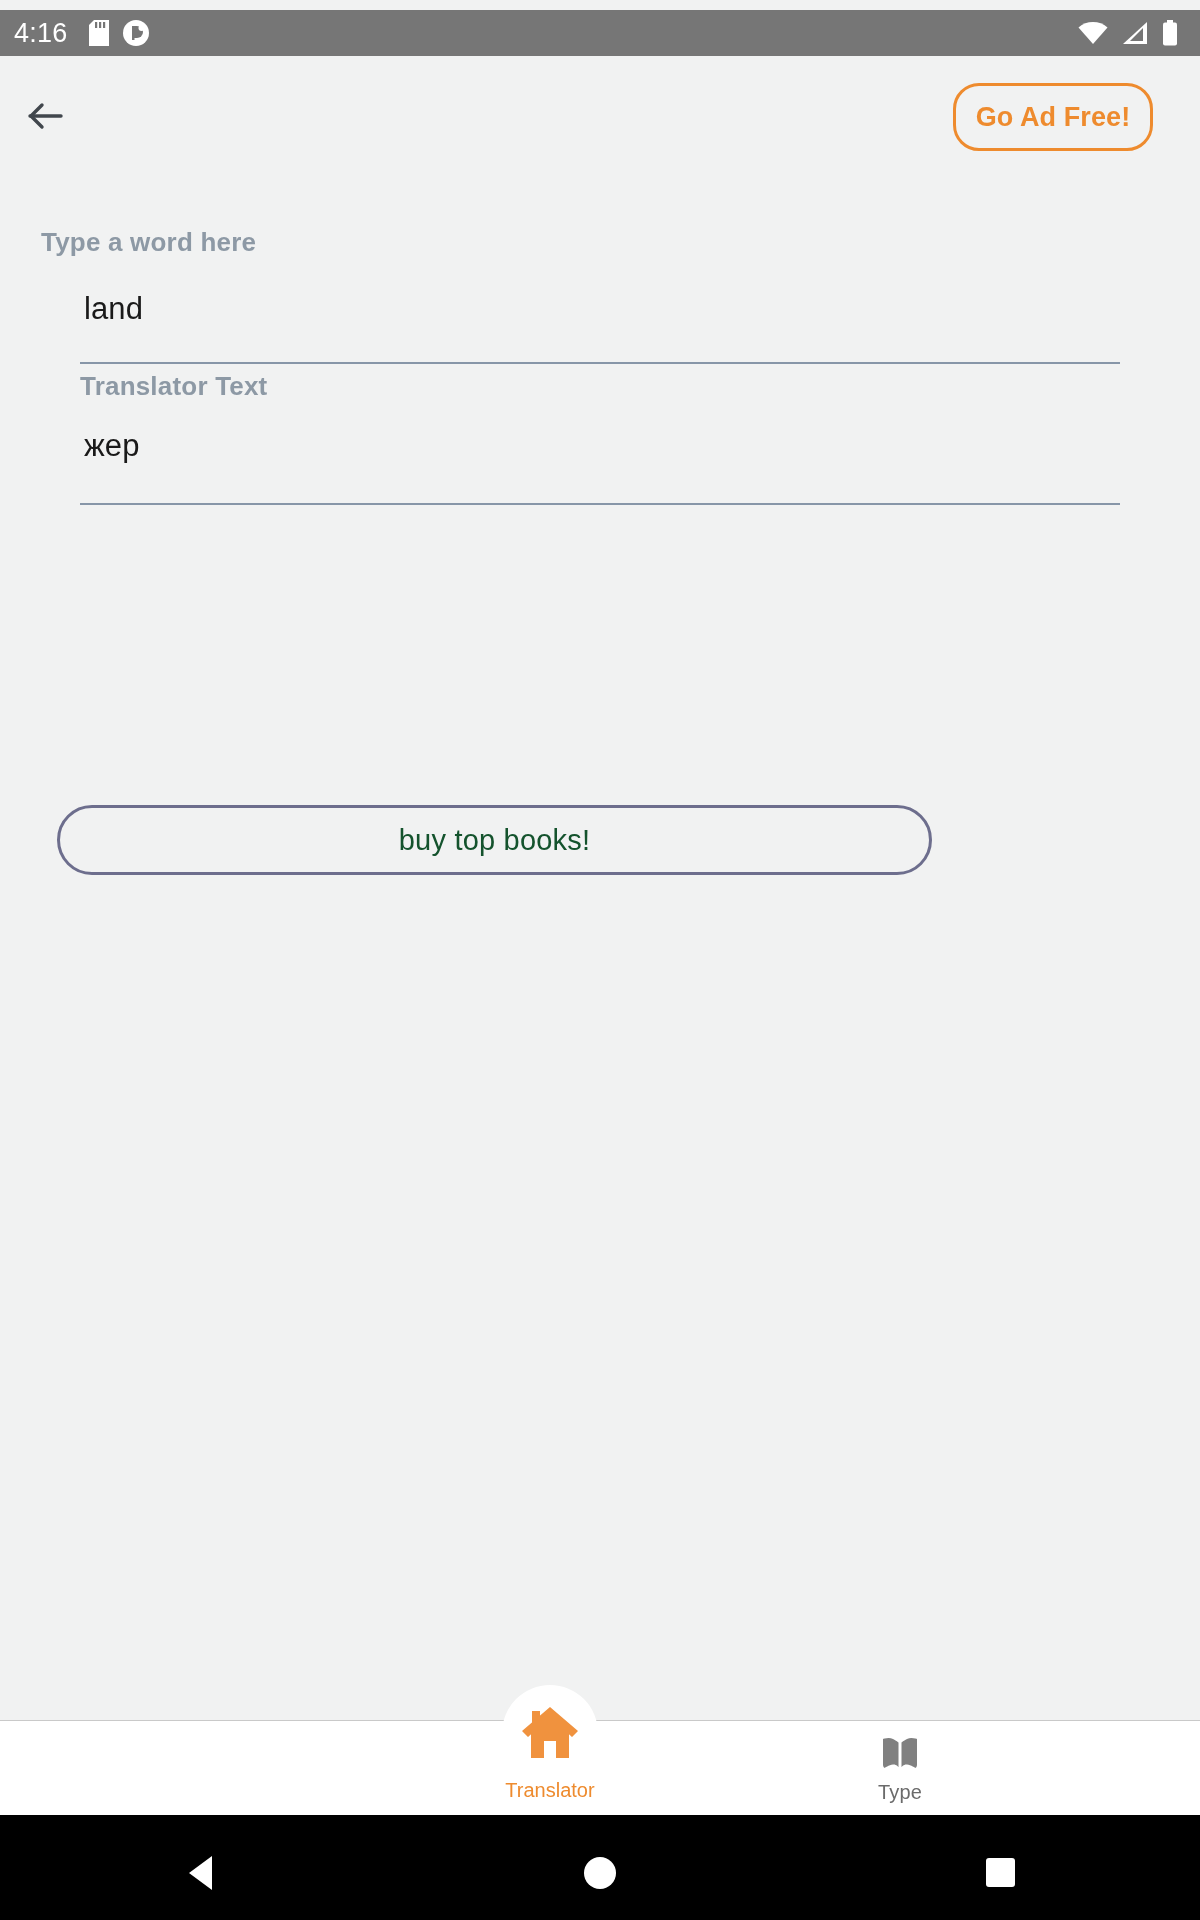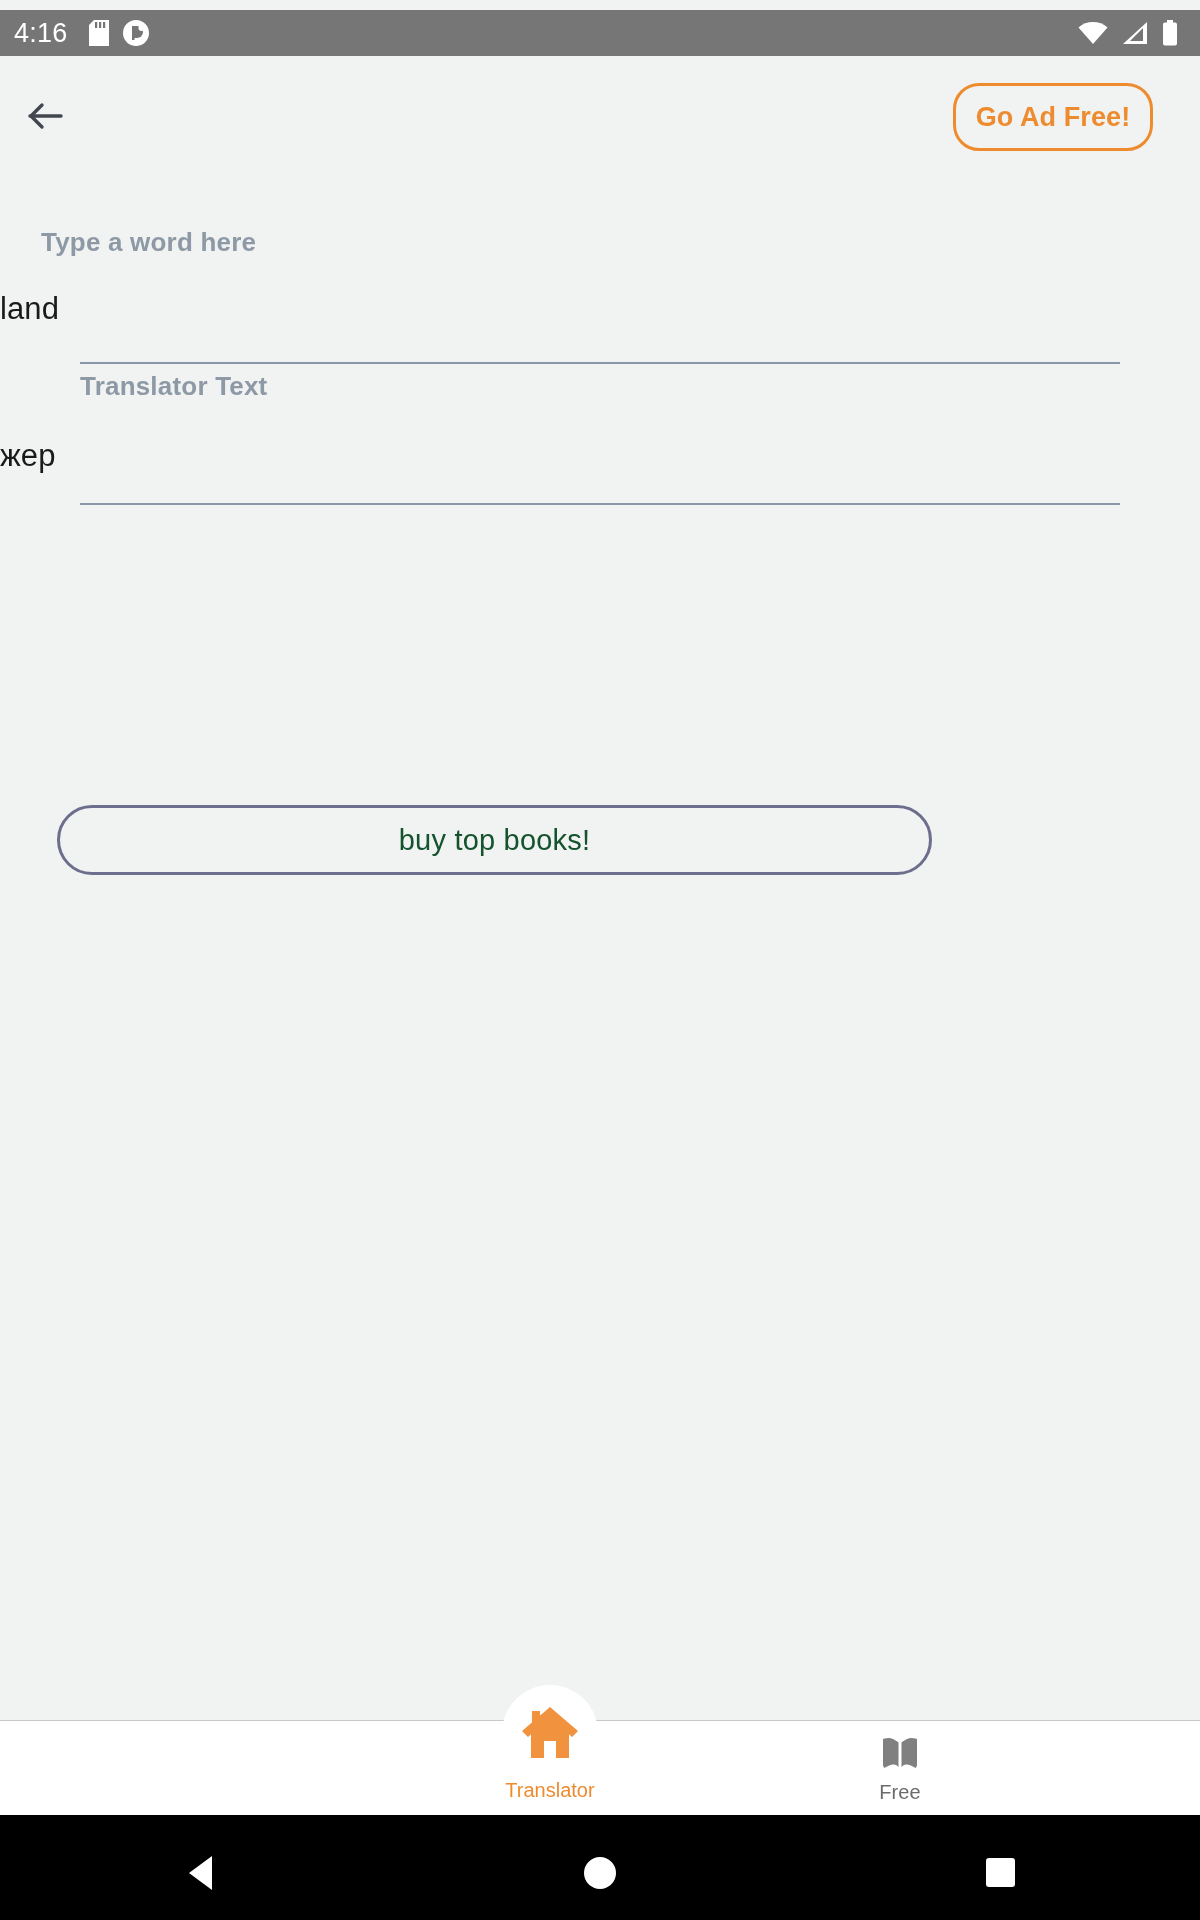--- a/index.html
+++ b/index.html
@@ -46,32 +46,32 @@
 
   
   .form-area { position:absolute; top:166px; left:0; width:1200px; }
 
   .field-label {
     color:#8d99a5; font-size:26px; font-weight:bold;
     padding-left:80px; letter-spacing:0.2px;
   }
   .field-value {
     color:#1a1a1a; font-size:31px; font-weight:normal;
-    letter-spacing:0.1px;
+    padding-left:84px; letter-spacing:0.1px;
   }
   .field-underline {
     height:2px; background:#8796a8;
     margin-left:80px; margin-right:80px;
   }
 
   #lbl-type   { position:absolute; top:51px; left:0;padding-left:41px; }
   #val-type   { position:absolute; top:115px; left:0; }
   #ul-type    { position:absolute; top:186px; left:0; width:1040px; }
   #lbl-trans  { position:absolute; top:195px; left:0; }
-  #val-trans  { position:absolute; top:262px; left:0; }
+  #val-trans  { position:absolute; top:252px; left:0; }
   #ul-trans   { position:absolute; top:327px; left:0; width:1040px; }
 
   
   .translate-btn {
     position:absolute; top:673px; left:48px;
     width:884px; height:70px;
     background:#92c880; border:none; border-radius:5px;
     color:#ffffff; font-size:29px; font-weight:normal;
     display:flex; align-items:center; justify-content:center;
     cursor:pointer; letter-spacing:0.2px;
@@ -219,21 +219,21 @@
 
     <div class="nav-tab"></div>
 
     <div class="nav-tab">
       <span class="nav-icon">
         <svg class="icon-svg" width="40" height="34" viewBox="0 0 40 34">
           <path d="M3 2 C3 2 9 0 13 2 C17 4 18.5 5.5 18.5 5.5 L18.5 30 C18.5 30 16 27 13 27.5 C9 28 4.5 31 4.5 31 C4.5 31 3 30 3 28 Z" fill="#808080"></path>
           <path d="M37 2 C37 2 31 0 27 2 C23 4 21.5 5.5 21.5 5.5 L21.5 30 C21.5 30 24 27 27 27.5 C31 28 35.5 31 35.5 31 C35.5 31 37 30 37 28 Z" fill="#808080"></path>
         </svg>
       </span>
-      <span class="nav-label">Free</span>
+      <span class="nav-label">Type</span>
     </div>
   </div>
 
   <div class="nav-center">
     <div class="center-bubble"></div>
     <span class="center-home">
       <svg class="icon-svg" width="62" height="58" viewBox="0 0 62 58">
         <path d="M31 4 L59 28 L53 34 L31 14 L9 34 L3 28 Z" fill="#f0923e"></path>
         <path d="M12 30 L31 13 L50 30 L50 55 L37 55 L37 38 L25 38 L25 55 L12 55 Z" fill="#f0923e"></path>
         <rect x="13" y="8" width="8" height="14" fill="#f0923e"></rect>

